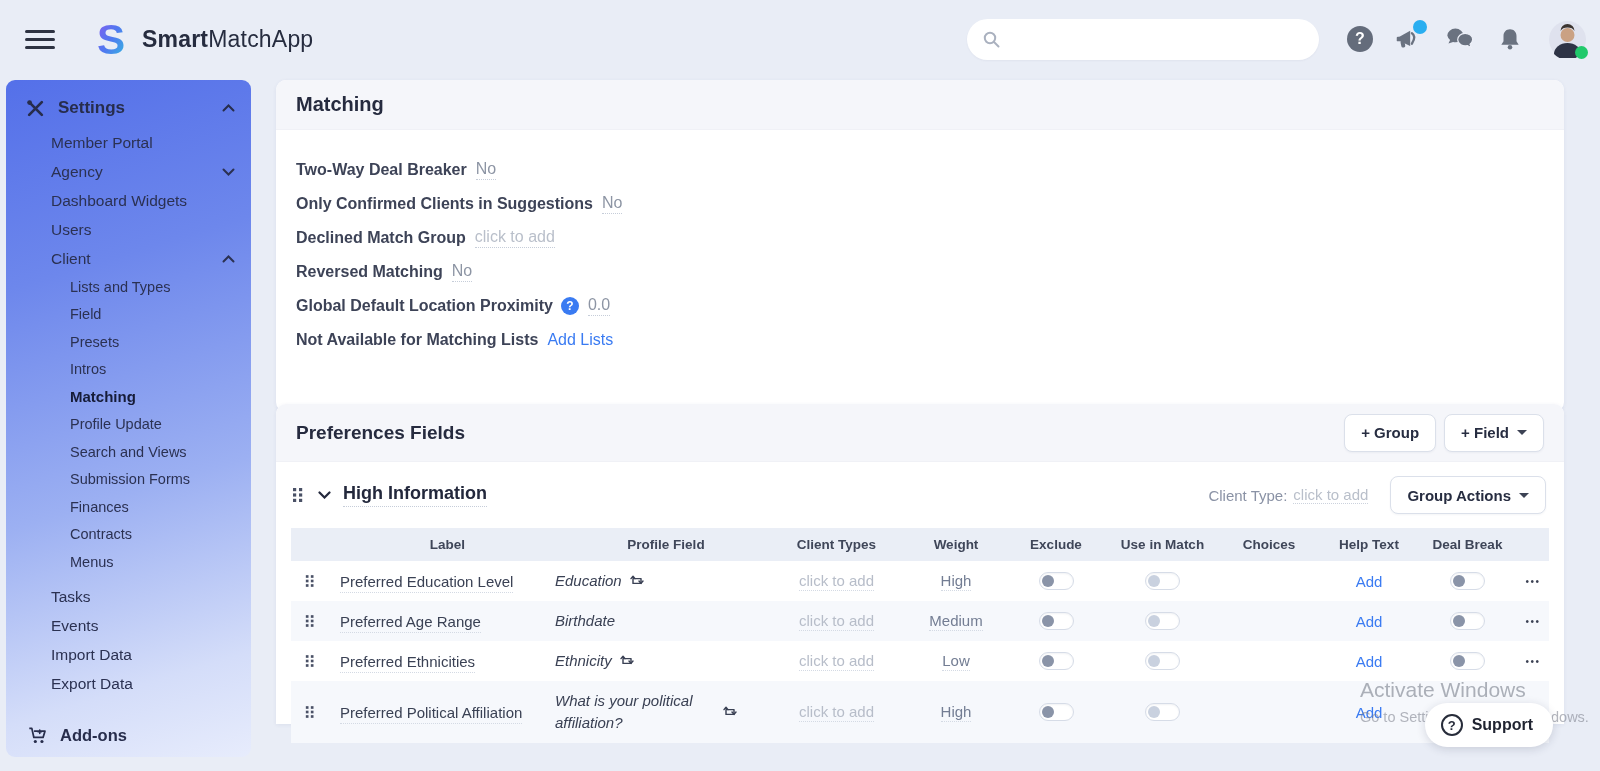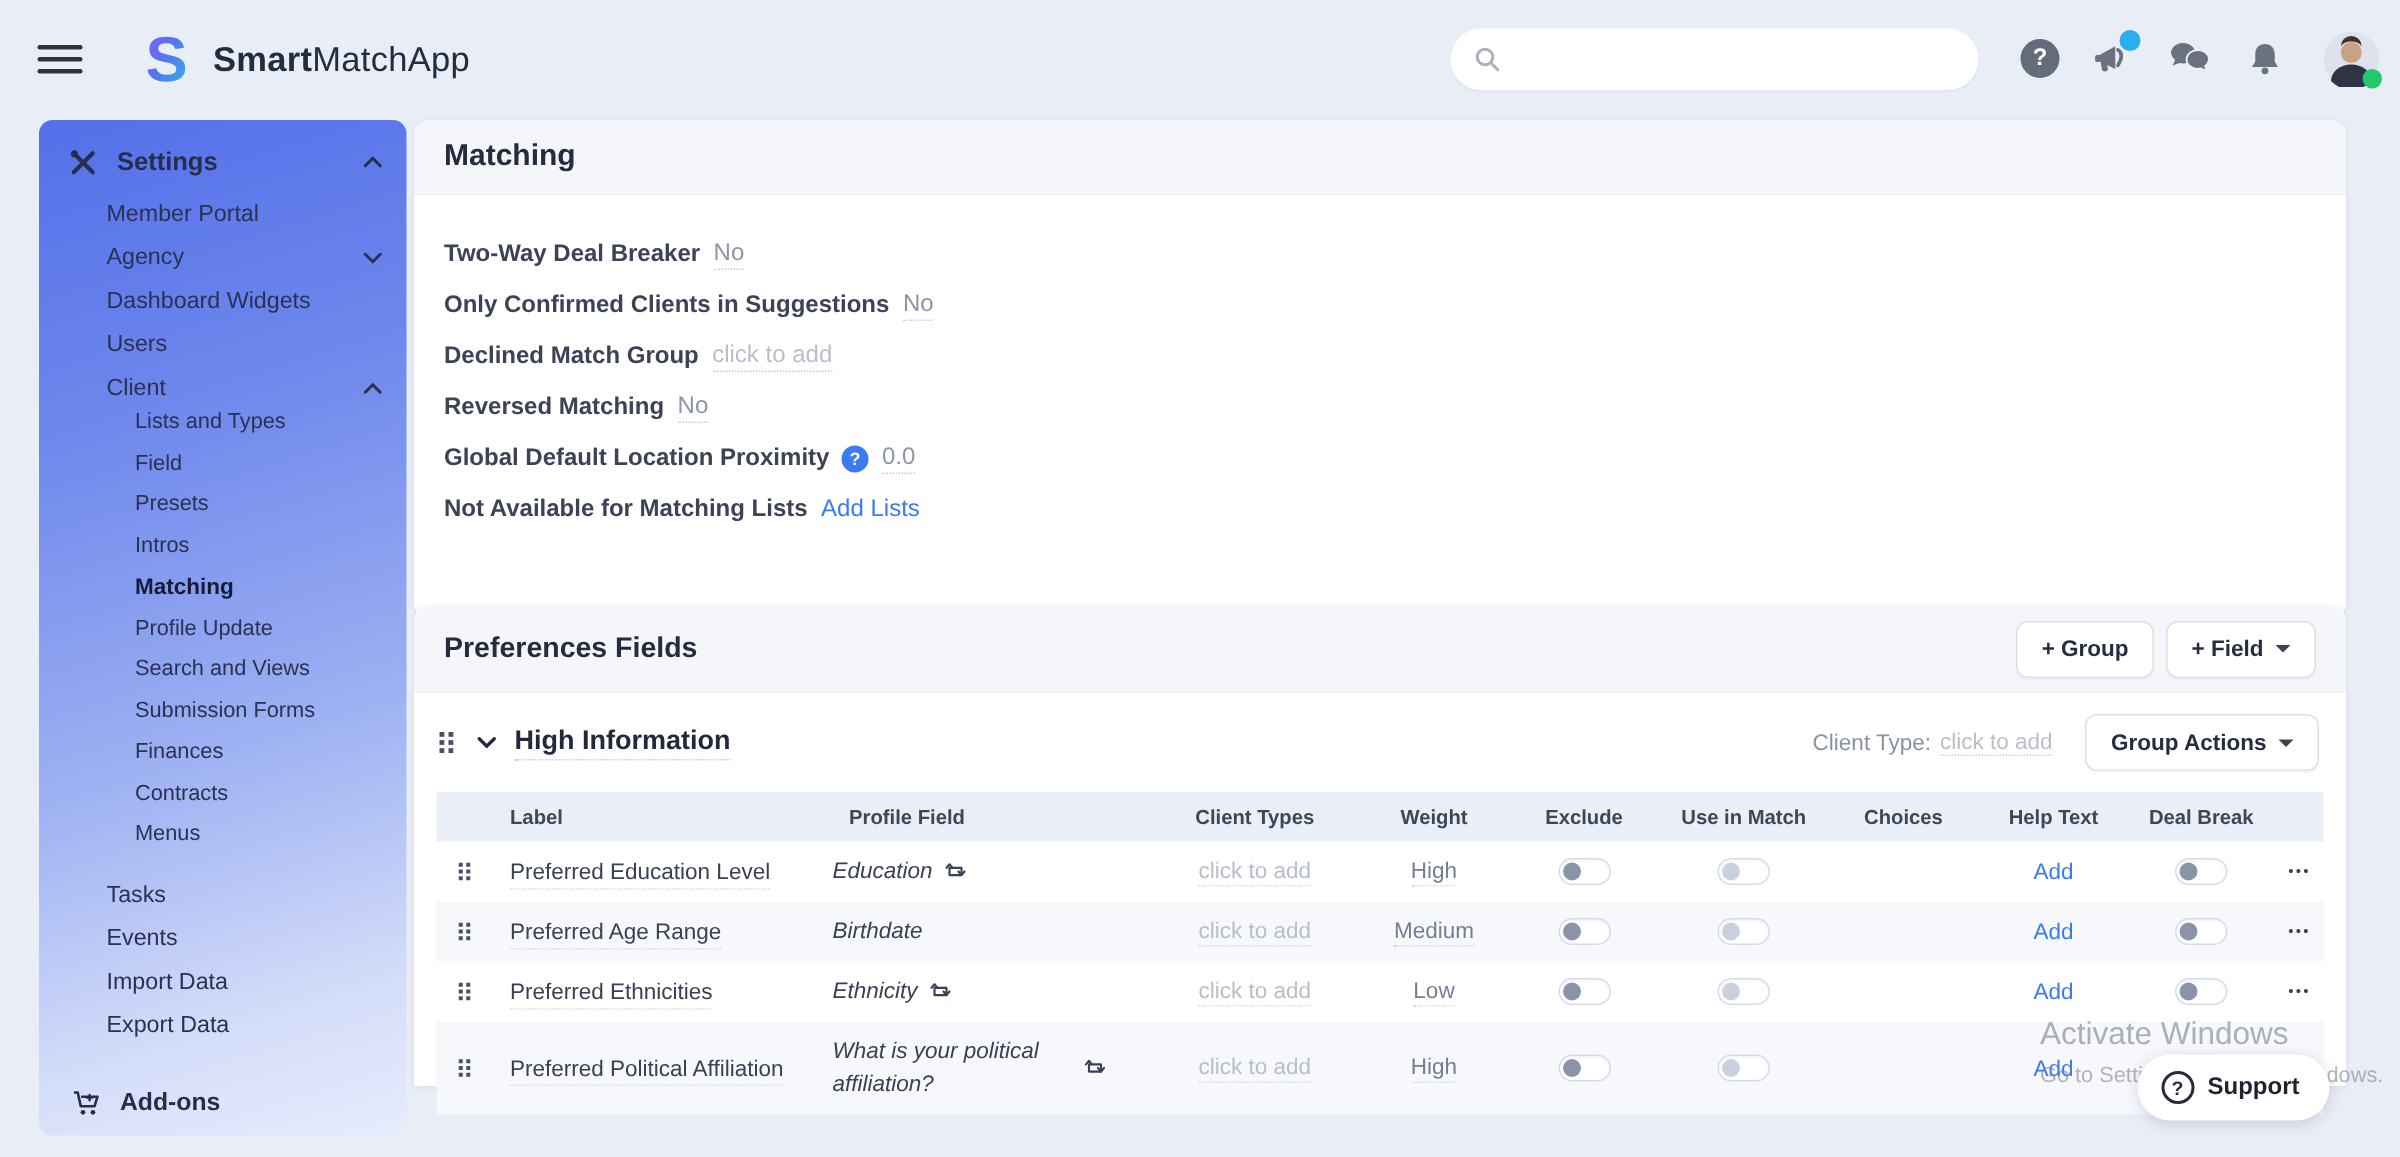--- a/index.html
+++ b/index.html
@@ -33,30 +33,30 @@
     width:26px; height:26px; border-radius:50%; background:#646c7b; color:#fff;
     font-weight:700; font-size:16px; display:flex; align-items:center; justify-content:center;
   }
   .icon-wrap { position:relative; display:flex; }
   .badge-dot { position:absolute; right:-4px; top:-5px; width:14px; height:14px; border-radius:50%; background:#29aef0; }
   .avatar { position:relative; width:37px; height:37px; margin-left:4px; }
   .avatar svg { width:37px; height:37px; }
   .status-dot { position:absolute; right:-2px; bottom:-1px; width:13px; height:13px; border-radius:50%; background:#21c96b; }
   
   .sidebar {
-    position:absolute; left:26px; top:80px; width:245px; height:677px; border-radius:9px;
+    position:absolute; left:6px; top:80px; width:245px; height:677px; border-radius:9px;
     background:linear-gradient(163deg,#5470e9 0%,#6d87ec 28%,#9cb0f2 60%,#d4ddf9 86%,#e7ecfc 100%);
     padding-top:2px; overflow:hidden;
   }
   .side-head { display:flex; align-items:center; padding:16px 16px 10px 20px; }
   .side-head .lbl { font-size:17px; font-weight:700; margin-left:13px; color:#272d4c; }
   .side-head .chev { margin-left:auto; display:flex; }
   .side-item { display:flex; align-items:center; height:29px; padding-left:45px; padding-right:16px; font-size:15.5px; color:#2b3152; cursor:pointer; }
   .side-item .chev { margin-left:auto; display:flex; }
-  .side-sub { display:flex; align-items:flex-start; height:27.5px; padding-left:64px; font-size:14.5px; color:#2b3152; cursor:pointer; }
+  .side-sub { display:flex; align-items:center; height:27.5px; padding-left:64px; font-size:14.5px; color:#2b3152; cursor:pointer; }
   .side-sub.active { font-weight:700; color:#161c38; font-size:15px; }
   .gap-sm { height:7px; } .gap-md { height:13px; }
   .side-foot { display:flex; align-items:center; padding:14px 16px 10px 22px; }
   .side-foot .lbl { font-size:16.5px; font-weight:700; margin-left:12px; color:#272d4c; }
   
   .panel { position:absolute; left:276px; width:1288px; background:#fff; border-radius:10px; box-shadow:0 1px 4px rgba(45,60,110,.07); }
   .panel-1 { top:80px; height:332px; }
   .panel-2 { top:404px; height:320px; border-bottom-left-radius:0; border-bottom-right-radius:0; }
   .panel-head {
     background:#f5f6fa; border-radius:10px 10px 0 0; display:flex; align-items:center;
@@ -88,21 +88,21 @@
   .group-row { display:flex; align-items:center; height:50px; margin-top:8px; padding:0 18px 0 16px; }
   .group-title { font-size:18px; font-weight:700; color:#23283c; border-bottom:1px dotted #c6cdd9; padding-bottom:2px; margin-left:12px; }
   .group-right { margin-left:auto; display:flex; align-items:center; }
   .client-type-lbl { font-size:15px; color:#8a92a5; }
   .client-type-val { font-size:15px; color:#b9bfca; border-bottom:1px dotted #ccd2dd; margin-left:6px; margin-right:22px; cursor:pointer; }
   
   .prefs-table { margin:8px 15px 0 15px; }
   .t-row { display:grid; grid-template-columns:38px 226px 211px 141px 98px 102px 111px 102px 98px 99px 1fr; align-items:center; }
   .t-head { background:#eaeef6; height:33px; font-size:13.5px; font-weight:700; color:#3f4659; }
   .t-head > div { padding:0; }
-  .th-left { text-align:left; padding-left:11px !important; }
+  .th-left { text-align:center; padding-left:11px !important; }
   .th-c { text-align:center; }
   .data-row { min-height:40px; background:#fff; font-size:15px; }
   .data-row.alt { background:#f6f8fc; }
   .data-row.tall { min-height:62px; align-items:center; }
   .cell-c { text-align:center; display:flex; justify-content:center; align-items:center; }
   .drag-handle { display:flex; justify-content:center; cursor:grab; }
   .field-label { color:#3a4154; padding-left:11px; }
   .field-label span { border-bottom:1px dotted #d4dae4; padding-bottom:2px; }
   .profile-field { color:#3a4154; font-style:italic; display:flex; align-items:center; gap:7px; line-height:1.45; padding-right:10px; }
   .click-add { color:#b7bdc9; border-bottom:1px dotted #d4dae4; padding-bottom:1px; cursor:pointer; }

